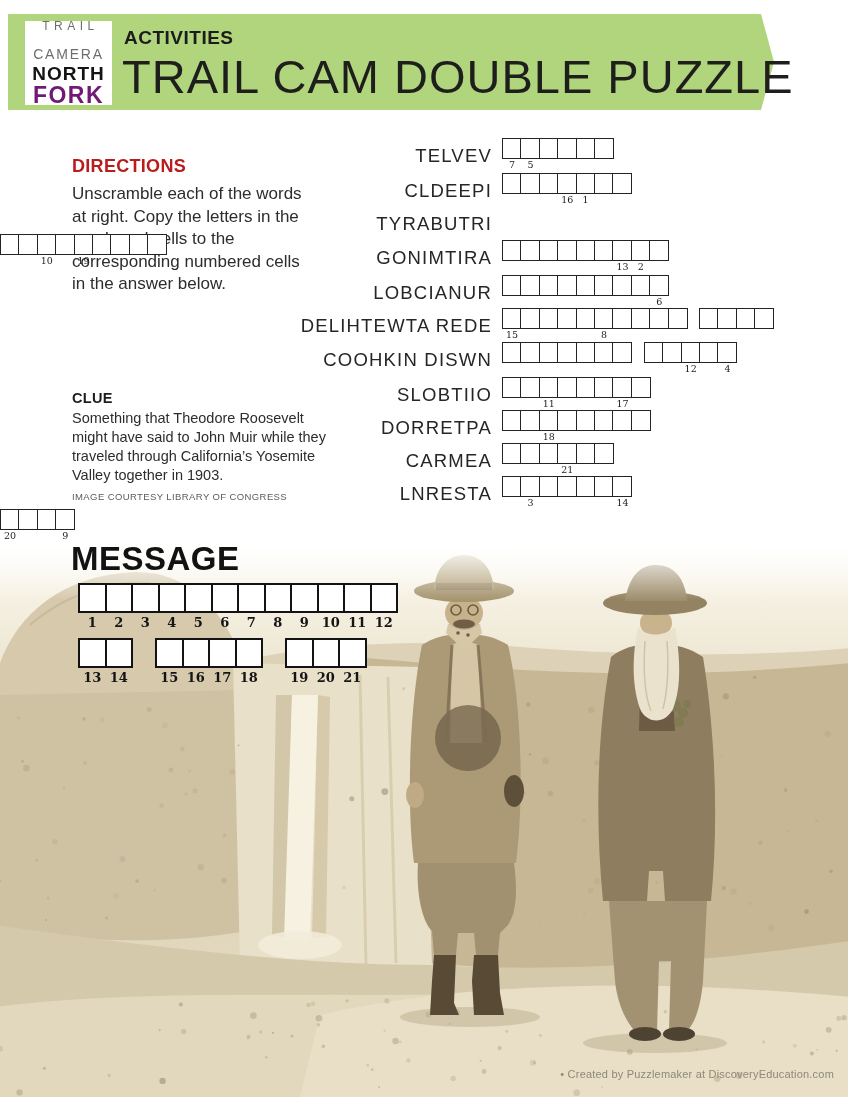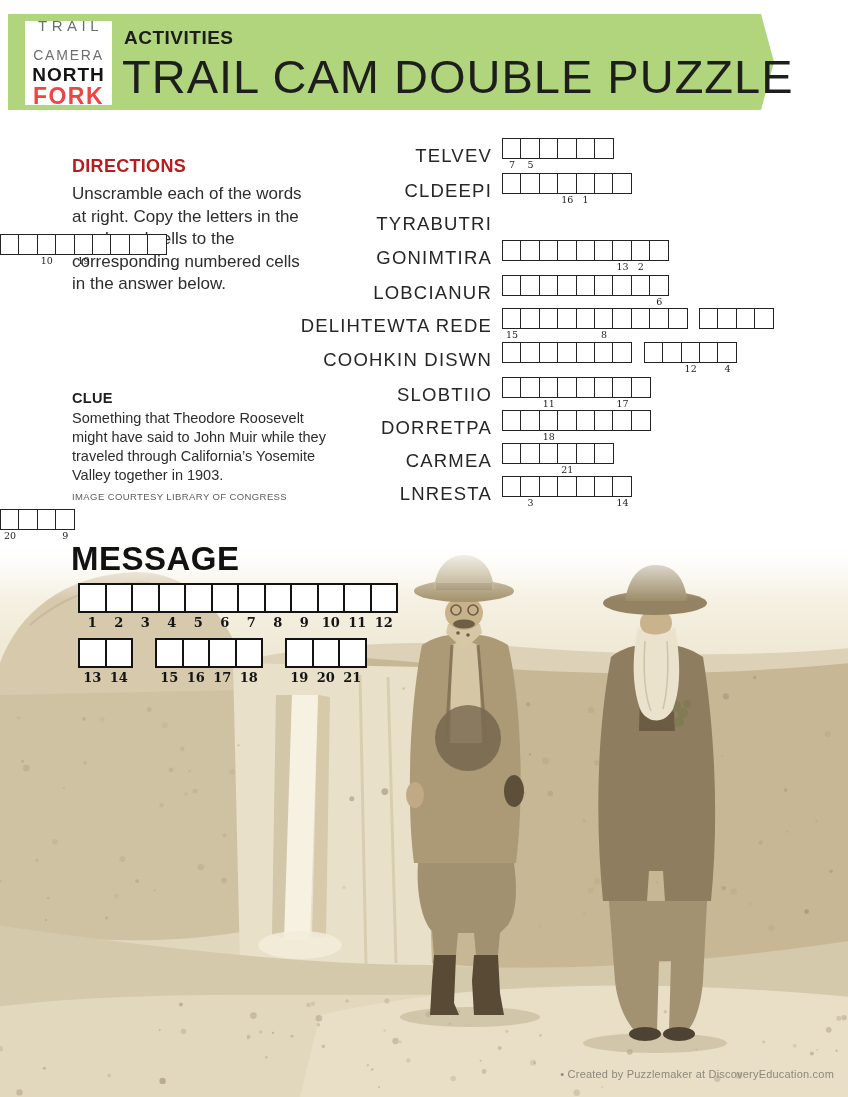--- a/index.html
+++ b/index.html
@@ -5,24 +5,24 @@
   html,body{margin:0;padding:0;background:#ffffff;}
   .page{position:relative;width:848px;height:1097px;background:#fff;overflow:hidden;
         font-family:"Liberation Sans",sans-serif;color:#222;}
 
   
   .banner{position:absolute;left:8px;top:14px;width:766px;height:96px;
           background:var(--banner-green,#b0d57d);
           clip-path:polygon(0 0, calc(100% - 13px) 0, 100% 50%, calc(100% - 13px) 100%, 0 100%);}
   .logo{position:absolute;left:25px;top:21px;width:87px;height:84px;background:#fff;
         display:flex;flex-direction:column;justify-content:center;align-items:center;line-height:1;}
-  .logo .l1{font-size:15px;letter-spacing:4.5px;color:#6e6e6e;margin-left:4px;}
+  .logo .l1{font-size:12px;letter-spacing:4.5px;color:#6e6e6e;margin-left:4px;}
   .logo .l2{font-size:14px;letter-spacing:1.8px;color:#6e6e6e;margin-top:15px;}
   .logo .l3{font-size:19px;font-weight:bold;color:#141414;letter-spacing:1px;margin-top:3px;}
-  .logo .l4{font-size:23px;font-weight:bold;color:#ef4444;letter-spacing:1.5px;margin-top:1px;}
+  .logo .l4{font-size:23px;font-weight:bold;color:#701a75;letter-spacing:1.5px;margin-top:1px;}
   .kicker{position:absolute;left:124px;top:27px;font-size:19px;font-weight:bold;
           letter-spacing:.5px;color:#1c1c1a;}
   .title{position:absolute;left:122px;top:49px;font-size:47px;font-weight:400;
          letter-spacing:1px;color:#1e1e1c;white-space:nowrap;}
 
   
   .directions{position:absolute;left:72px;top:156px;width:244px;}
   .directions h3{margin:0 0 6px 0;font-size:18px;font-weight:bold;color:#b91c1c;letter-spacing:.3px;}
   .directions p{margin:0;font-size:17px;line-height:1.33;color:#2d2d2d;}
   .clue{position:absolute;left:72px;top:390px;width:258px;}

